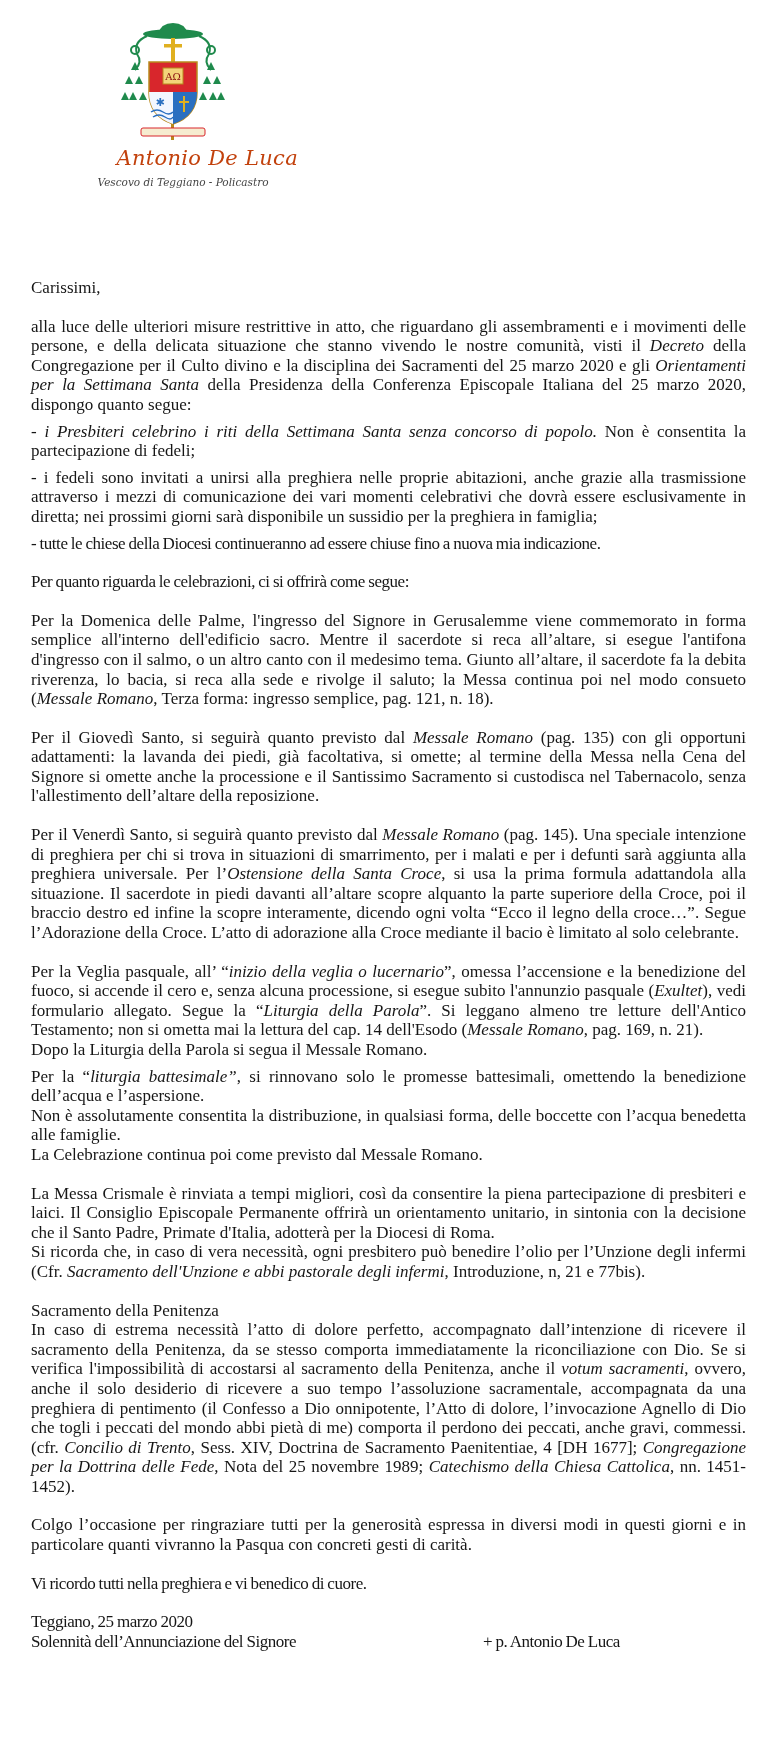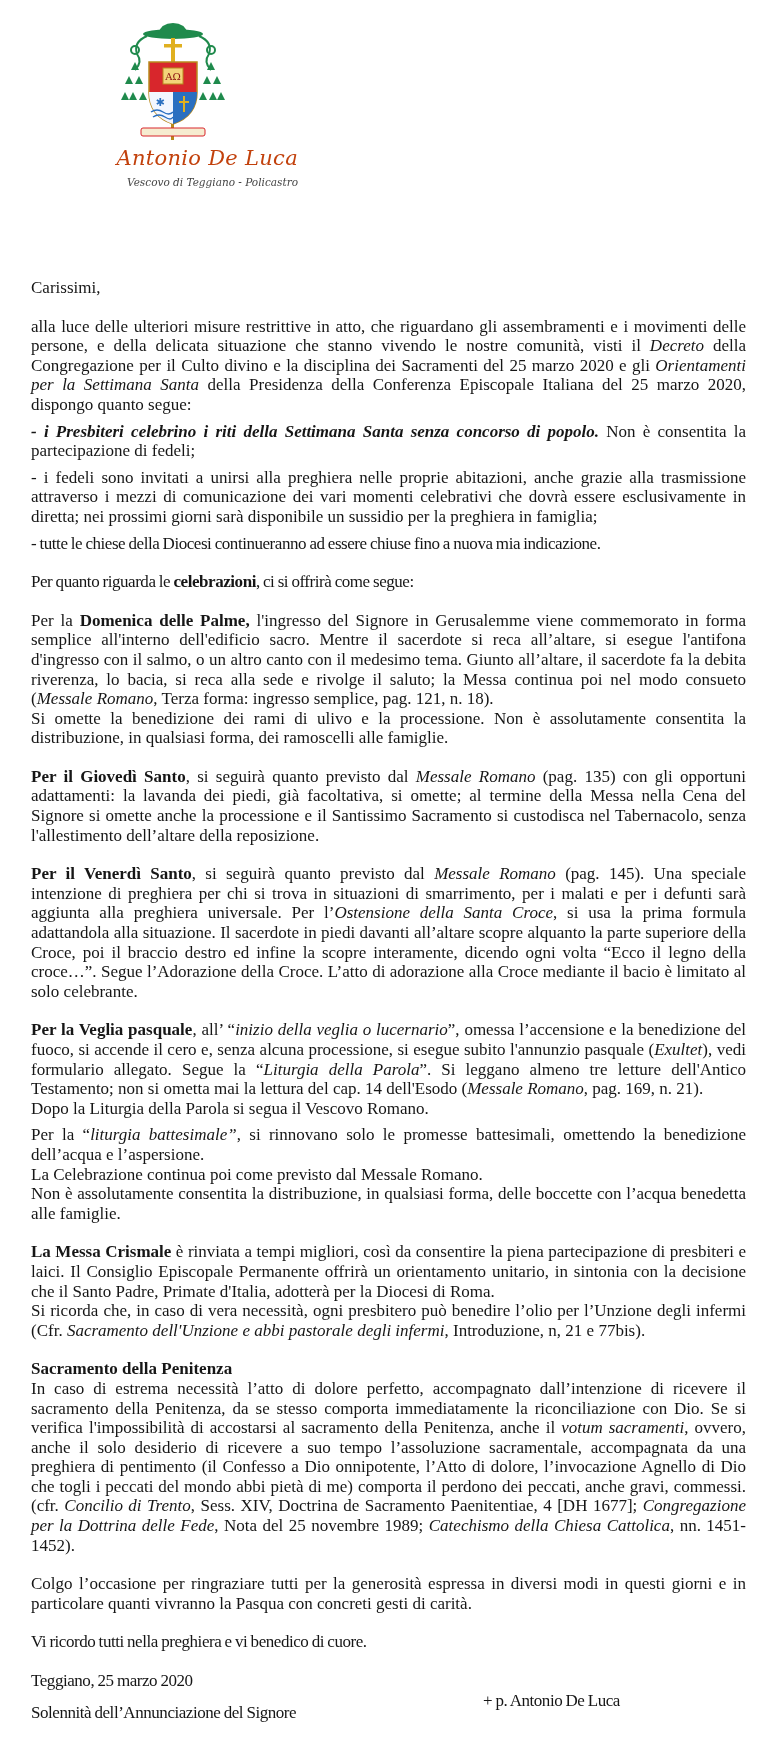--- a/index.html
+++ b/index.html
@@ -3,30 +3,30 @@
 <meta charset="utf-8">
 <style>
   html, body { margin: 0; padding: 0; background: #ffffff; }
   body { width: 770px; height: 1751px; position: relative; overflow: hidden;
          font-family: "Liberation Serif", "DejaVu Serif", serif; color: #161616; }
   .letterhead { position: absolute; left: 48px; top: 14px; width: 240px; height: 200px; }
   .coat { position: absolute; left: 65px; top: 6px; width: 120px; height: 130px; }
   .sig-name { position: absolute; left: 20px; top: 132px; width: 230px; text-align: right;
               font-family: "DejaVu Serif", serif; font-style: italic; font-size: 21px; color: #c2410c;
               letter-spacing: 0.3px; }
-  .sig-sub { position: absolute; left: 20px; top: 162px; width: 230px; text-align: right;
+  .sig-sub { position: absolute; left: 20px; top: 162px; width: 230px; text-align: center;
              font-family: "DejaVu Serif", serif; font-style: italic; font-size: 10.5px; color: #444; }
   .body { position: absolute; left: 31px; top: 278px; width: 715px; font-size: 17px; line-height: 19.6px; }
   .body p { margin: 0; text-align: justify; }
   .gap-s { height: 7px; }
   .gap-m { height: 19px; }
   .cond { letter-spacing: -0.45px; word-spacing: -0.5px; }
-  b { font-weight: bold; }
+  b { font-weight: normal; }
   .sign-row { display: flex; }
-  .sign-left { width: 452px; margin-top: 12px; }
+  .sign-left { width: 452px; }
 </style>
 </head>
 <body>
 
 <div class="letterhead">
   <svg class="coat" viewBox="0 0 120 130">
 
     <ellipse cx="60" cy="14" rx="30" ry="5" fill="#1f8a4c"></ellipse>
     <path d="M45 14 Q48 3 60 3 Q72 3 75 14 Z" fill="#1f8a4c"></path>
 
@@ -81,36 +81,35 @@
   <div class="gap-s"></div>
   <p>- i fedeli sono invitati a unirsi alla preghiera nelle proprie abitazioni, anche grazie alla trasmissione attraverso i mezzi di comunicazione dei vari momenti celebrativi che dovrà essere esclusivamente in diretta; nei prossimi giorni sarà disponibile un sussidio per la preghiera in famiglia;</p>
   <div class="gap-s"></div>
   <p class="cond">- tutte le chiese della Diocesi continueranno ad essere chiuse fino a nuova mia indicazione.</p>
   <div class="gap-m"></div>
 
   <p class="cond"><span>Per quanto riguarda le </span><b>celebrazioni</b><span>, ci si offrirà come segue:</span></p>
   <div class="gap-m"></div>
 
   <p><span>Per la </span><b>Domenica delle Palme,</b><span> l'ingresso del Signore in Gerusalemme viene commemorato in forma semplice all'interno dell'edificio sacro. Mentre il sacerdote si reca all’altare, si esegue l'antifona d'ingresso con il salmo, o un altro canto con il medesimo tema. Giunto all’altare, il sacerdote fa la debita riverenza, lo bacia, si reca alla sede e rivolge il saluto; la Messa continua poi nel modo consueto (</span><i>Messale Romano</i><span>, Terza forma: ingresso semplice, pag. 121, n. 18).</span></p>
-  <p>Si omette la benedizione dei rami di ulivo e la processione. Non è assolutamente consentita la distribuzione, in qualsiasi forma, dei ramoscelli alle famiglie.</p>
   <div class="gap-m"></div>
 
   <p><b>Per il Giovedì Santo</b><span>, si seguirà quanto previsto dal </span><i>Messale Romano</i><span> (pag. 135) con gli opportuni adattamenti: la lavanda dei piedi, già facoltativa, si omette; al termine della Messa nella Cena del Signore si omette anche la processione e il Santissimo Sacramento si custodisca nel Tabernacolo, senza l'allestimento dell’altare della reposizione.</span></p>
   <div class="gap-m"></div>
 
   <p><b>Per il Venerdì Santo</b><span>, si seguirà quanto previsto dal </span><i>Messale Romano</i><span> (pag. 145). Una speciale intenzione di preghiera per chi si trova in situazioni di smarrimento, per i malati e per i defunti sarà aggiunta alla preghiera universale. Per l’</span><i>Ostensione della Santa Croce</i><span>, si usa la prima formula adattandola alla situazione. Il sacerdote in piedi davanti all’altare scopre alquanto la parte superiore della Croce, poi il braccio destro ed infine la scopre interamente, dicendo ogni volta “Ecco il legno della croce…”. Segue l’Adorazione della Croce. L’atto di adorazione alla Croce mediante il bacio è limitato al solo celebrante.</span></p>
   <div class="gap-m"></div>
 
   <p><b>Per la Veglia pasquale</b><span>, all’ “</span><i>inizio della veglia o lucernario</i><span>”, omessa l’accensione e la benedizione del fuoco, si accende il cero e, senza alcuna processione, si esegue subito l'annunzio pasquale (</span><i>Exultet</i><span>), vedi formulario allegato. Segue la “</span><i>Liturgia della Parola</i><span>”. Si leggano almeno tre letture dell'Antico Testamento; non si ometta mai la lettura del cap. 14 dell'Esodo (</span><i>Messale Romano</i><span>, pag. 169, n. 21).</span></p>
-  <p>Dopo la Liturgia della Parola si segua il Vescovo Romano.</p>
+  <p>Dopo la Liturgia della Parola si segua il Messale Romano.</p>
   <div class="gap-s"></div>
 
   <p><span>Per la “</span><i>liturgia battesimale”</i><span>, si rinnovano solo le promesse battesimali, omettendo la benedizione dell’acqua e l’aspersione.</span></p>
+  <p>Non è assolutamente consentita la distribuzione, in qualsiasi forma, delle boccette con l’acqua benedetta alle famiglie.</p>
   <p>La Celebrazione continua poi come previsto dal Messale Romano.</p>
-  <p>Non è assolutamente consentita la distribuzione, in qualsiasi forma, delle boccette con l’acqua benedetta alle famiglie.</p>
   <div class="gap-m"></div>
 
   <p><b>La Messa Crismale</b><span> è rinviata a tempi migliori, così da consentire la piena partecipazione di presbiteri e laici. Il Consiglio Episcopale Permanente offrirà un orientamento unitario, in sintonia con la decisione che il Santo Padre, Primate d'Italia, adotterà per la Diocesi di Roma.</span></p>
   <p><span>Si ricorda che, in caso di vera necessità, ogni presbitero può benedire l’olio per l’Unzione degli infermi (Cfr. </span><i>Sacramento dell'Unzione e abbi pastorale degli infermi</i><span>, Introduzione, n, 21 e 77bis).</span></p>
   <div class="gap-m"></div>
 
   <p><b>Sacramento della Penitenza</b></p>
   <p><span>In caso di estrema necessità l’atto di dolore perfetto, accompagnato dall’intenzione di ricevere il sacramento della Penitenza, da se stesso comporta immediatamente la riconciliazione con Dio. Se si verifica l'impossibilità di accostarsi al sacramento della Penitenza, anche il </span><i>votum sacramenti</i><span>, ovvero, anche il solo desiderio di ricevere a suo tempo l’assoluzione sacramentale, accompagnata da una preghiera di pentimento (il Confesso a Dio onnipotente, l’Atto di dolore, l’invocazione Agnello di Dio che togli i peccati del mondo abbi pietà di me) comporta il perdono dei peccati, anche gravi, commessi. (cfr. </span><i>Concilio di Trento</i><span>, Sess. XIV, Doctrina de Sacramento Paenitentiae, 4 [DH 1677]; </span><i>Congregazione per la Dottrina delle Fede</i><span>, Nota del 25 novembre 1989; </span><i>Catechismo della Chiesa Cattolica</i><span>, nn. 1451-1452).</span></p>
   <div class="gap-m"></div>
 

